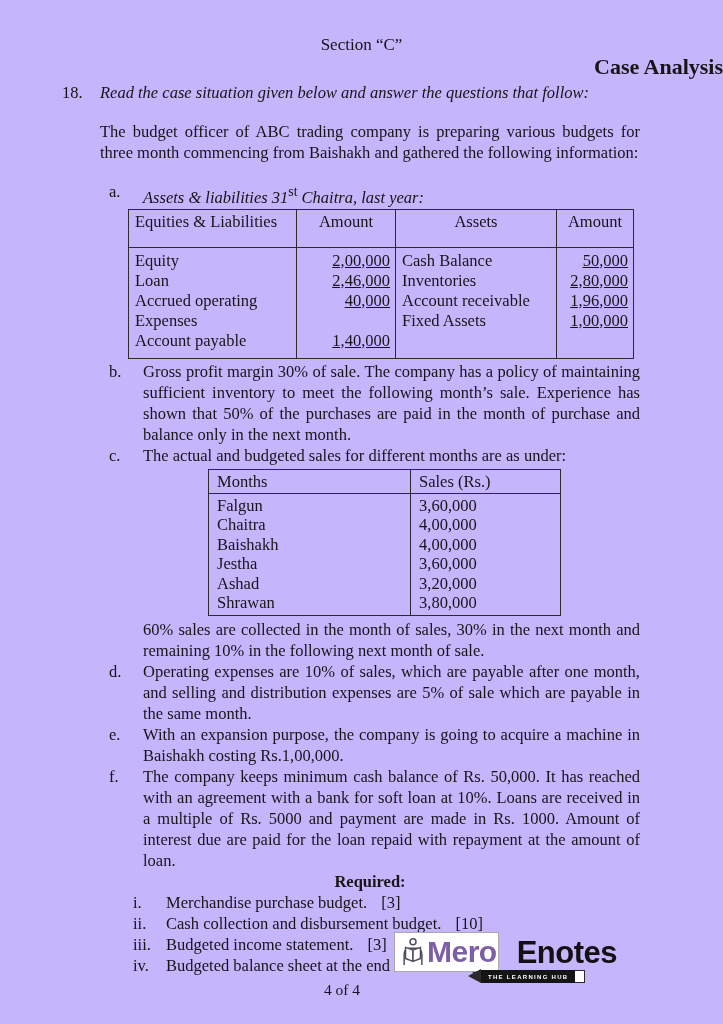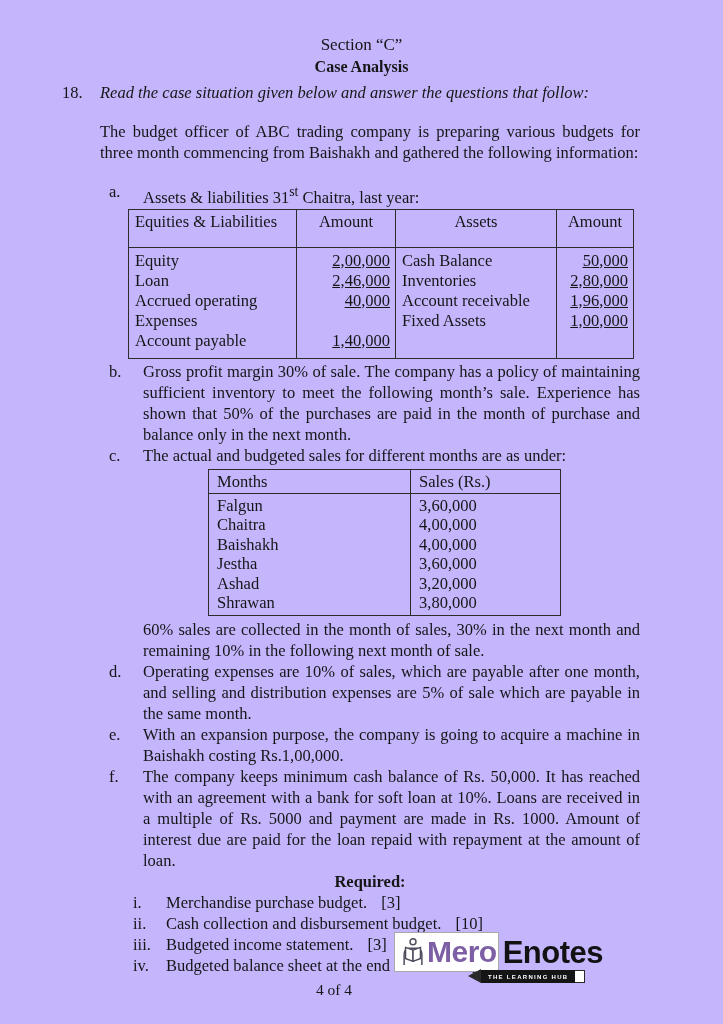--- a/index.html
+++ b/index.html
@@ -12,30 +12,30 @@
     background: #c4b5fd;
     color: #161616;
     font-family: "Liberation Serif", "DejaVu Serif", serif;
     font-size: 16.5px;
     line-height: 21px;
     overflow: hidden;
     padding-top: 34px;
   }
   .center { text-align: center; }
   .section-title { font-size: 17px; }
-  .case-title { font-size: 16px; font-weight: bold; margin-top: 1px; }
+  .case-title { font-size: 22px; font-weight: bold; margin-top: 1px; text-align: right; }
   .q-row { display: flex; margin: 5px 80px 0 62px; }
   .q-num { flex: none; width: 38px; }
   .q-text { font-style: italic; }
   .intro { margin: 18px 83px 0 100px; text-align: justify; }
   .items { margin: 18px 83px 0 100px; }
   .li { display: grid; grid-template-columns: 43px 1fr; }
   .li-marker { padding-left: 9px; }
   .just { text-align: justify; }
-  .keep-space { white-space: pre-wrap; }
+  .keep-space { white-space: pre-wrap; font-style: italic; }
 
   table { border-collapse: collapse; table-layout: fixed; }
   .tbl { border: 1.4px solid #2c2c2c; }
   .tbl th, .tbl td { font-weight: normal; overflow: hidden; }
   .tbl th + th, .tbl td + td { border-left: 1.2px solid #2c2c2c; }
   .tbl thead th { border-bottom: 1.2px solid #2c2c2c; }
 
   .tbl-a { width: 505px; margin: 1px 8px 2px -15px; }
   .tbl-a thead th { height: 38px; vertical-align: top; padding: 1px 6px; }
   .tbl-a thead th.c { text-align: center; }
@@ -59,37 +59,37 @@
 
   .logo { position: absolute; left: 394px; top: 932px; width: 220px; }
   .logo-top { display: flex; align-items: center; }
   .logo-box {
     display: flex; align-items: center;
     border: 1.5px solid #a9a9a9; background: #fff;
     padding: 2px 1px 2px 4px; height: 40px;
   }
   .logo-font { font-family: "Liberation Sans", "DejaVu Sans", sans-serif; }
   .mero { font-size: 30px; font-weight: bold; letter-spacing: -0.5px; line-height: 30px; }
-  .enotes { font-size: 31px; font-weight: bold; color: #121212; letter-spacing: -0.5px; line-height: 31px; margin-left: 4px; }
+  .enotes { font-size: 31px; font-weight: bold; color: #121212; letter-spacing: -0.5px; line-height: 31px; margin-left: 18px; }
   .pencil { display: flex; align-items: center; margin-top: -3px; margin-left: 74px; }
   .pencil-tip {
     width: 0; height: 0;
     border-top: 7px solid transparent;
     border-bottom: 7px solid transparent;
     border-right: 13px solid #2a2a2a;
   }
   .pencil-band {
     background: #151515; color: #fff;
     font-family: "Liberation Sans", "DejaVu Sans", sans-serif;
     font-size: 6px; letter-spacing: 1.3px; font-weight: bold;
     line-height: 13px; height: 13px; padding: 0 6px; white-space: nowrap;
     border: 1px solid #151515;
   }
   .pencil-eraser { width: 10px; height: 13px; background: #fff; border: 1.3px solid #2a2a2a; border-left: none; }
-  .page-num { position: absolute; top: 979px; left: 4px; width: 660px; text-align: center; font-size: 15.5px; }
+  .page-num { position: absolute; top: 979px; left: 12px; width: 660px; text-align: center; font-size: 15.5px; }
 </style>
 </head>
 <body>
 
 <div class="page">
 
   <div class="center section-title">Section “C”</div>
   <div class="center case-title">Case Analysis</div>
 
   <div class="q-row">

